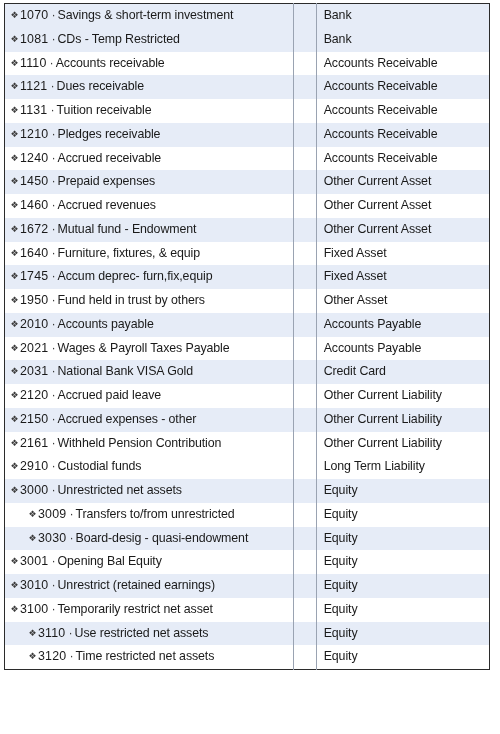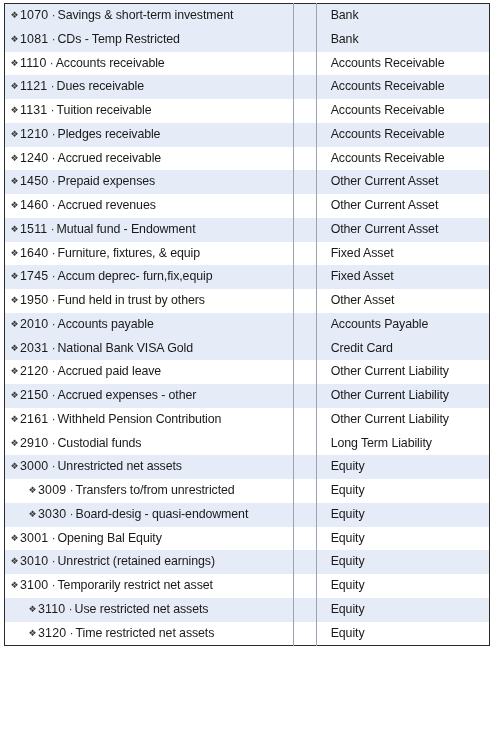--- a/index.html
+++ b/index.html
@@ -59,21 +59,21 @@
 
   
   td.cell-name {
     border-right: 1px solid #9aa3b2;
     padding-left: 5px;
   }
   td.cell-gap {
     border-right: 1px solid #9aa3b2;
   }
   td.cell-type {
-    padding-left: 14px;
+    padding-left: 7px;
     letter-spacing: -0.1px;
   }
 
   .bullet {
     display: inline-block;
     width: 9px;
     text-align: center;
     font-size: 9px;
     color: #3a3a3a;
     vertical-align: 1px;
@@ -168,21 +168,21 @@
         </tr>
         <tr class="rplain">
           <td class="cell-name">
             <span class="row-inner lvl1"><span class="bullet">❖</span><span class="acct-num">1460</span><span class="sep-dot">·</span><span class="acct-name">Accrued revenues</span></span>
           </td>
           <td class="cell-gap">&nbsp;</td>
           <td class="cell-type">Other Current Asset</td>
         </tr>
         <tr class="rstripe">
           <td class="cell-name">
-            <span class="row-inner lvl1"><span class="bullet">❖</span><span class="acct-num">1511</span><span class="sep-dot">·</span><span class="acct-name">Mutual fund - Endowment</span></span>
+            <span class="row-inner lvl1"><span class="bullet">❖</span><span class="acct-num">1672</span><span class="sep-dot">·</span><span class="acct-name">Mutual fund - Endowment</span></span>
           </td>
           <td class="cell-gap">&nbsp;</td>
           <td class="cell-type">Other Current Asset</td>
         </tr>
         <tr class="rplain">
           <td class="cell-name">
             <span class="row-inner lvl1"><span class="bullet">❖</span><span class="acct-num">1640</span><span class="sep-dot">·</span><span class="acct-name">Furniture, fixtures, &amp; equip</span></span>
           </td>
           <td class="cell-gap">&nbsp;</td>
           <td class="cell-type">Fixed Asset</td>
@@ -197,20 +197,27 @@
         <tr class="rplain">
           <td class="cell-name">
             <span class="row-inner lvl1"><span class="bullet">❖</span><span class="acct-num">1950</span><span class="sep-dot">·</span><span class="acct-name">Fund held in trust by others</span></span>
           </td>
           <td class="cell-gap">&nbsp;</td>
           <td class="cell-type">Other Asset</td>
         </tr>
         <tr class="rstripe">
           <td class="cell-name">
             <span class="row-inner lvl1"><span class="bullet">❖</span><span class="acct-num">2010</span><span class="sep-dot">·</span><span class="acct-name">Accounts payable</span></span>
+          </td>
+          <td class="cell-gap">&nbsp;</td>
+          <td class="cell-type">Accounts Payable</td>
+        </tr>
+        <tr class="rplain">
+          <td class="cell-name">
+            <span class="row-inner lvl1"><span class="bullet">❖</span><span class="acct-num">2021</span><span class="sep-dot">·</span><span class="acct-name">Wages &amp; Payroll Taxes Payable</span></span>
           </td>
           <td class="cell-gap">&nbsp;</td>
           <td class="cell-type">Accounts Payable</td>
         </tr>
         <tr class="rstripe">
           <td class="cell-name">
             <span class="row-inner lvl1"><span class="bullet">❖</span><span class="acct-num">2031</span><span class="sep-dot">·</span><span class="acct-name">National Bank VISA Gold</span></span>
           </td>
           <td class="cell-gap">&nbsp;</td>
           <td class="cell-type">Credit Card</td>

